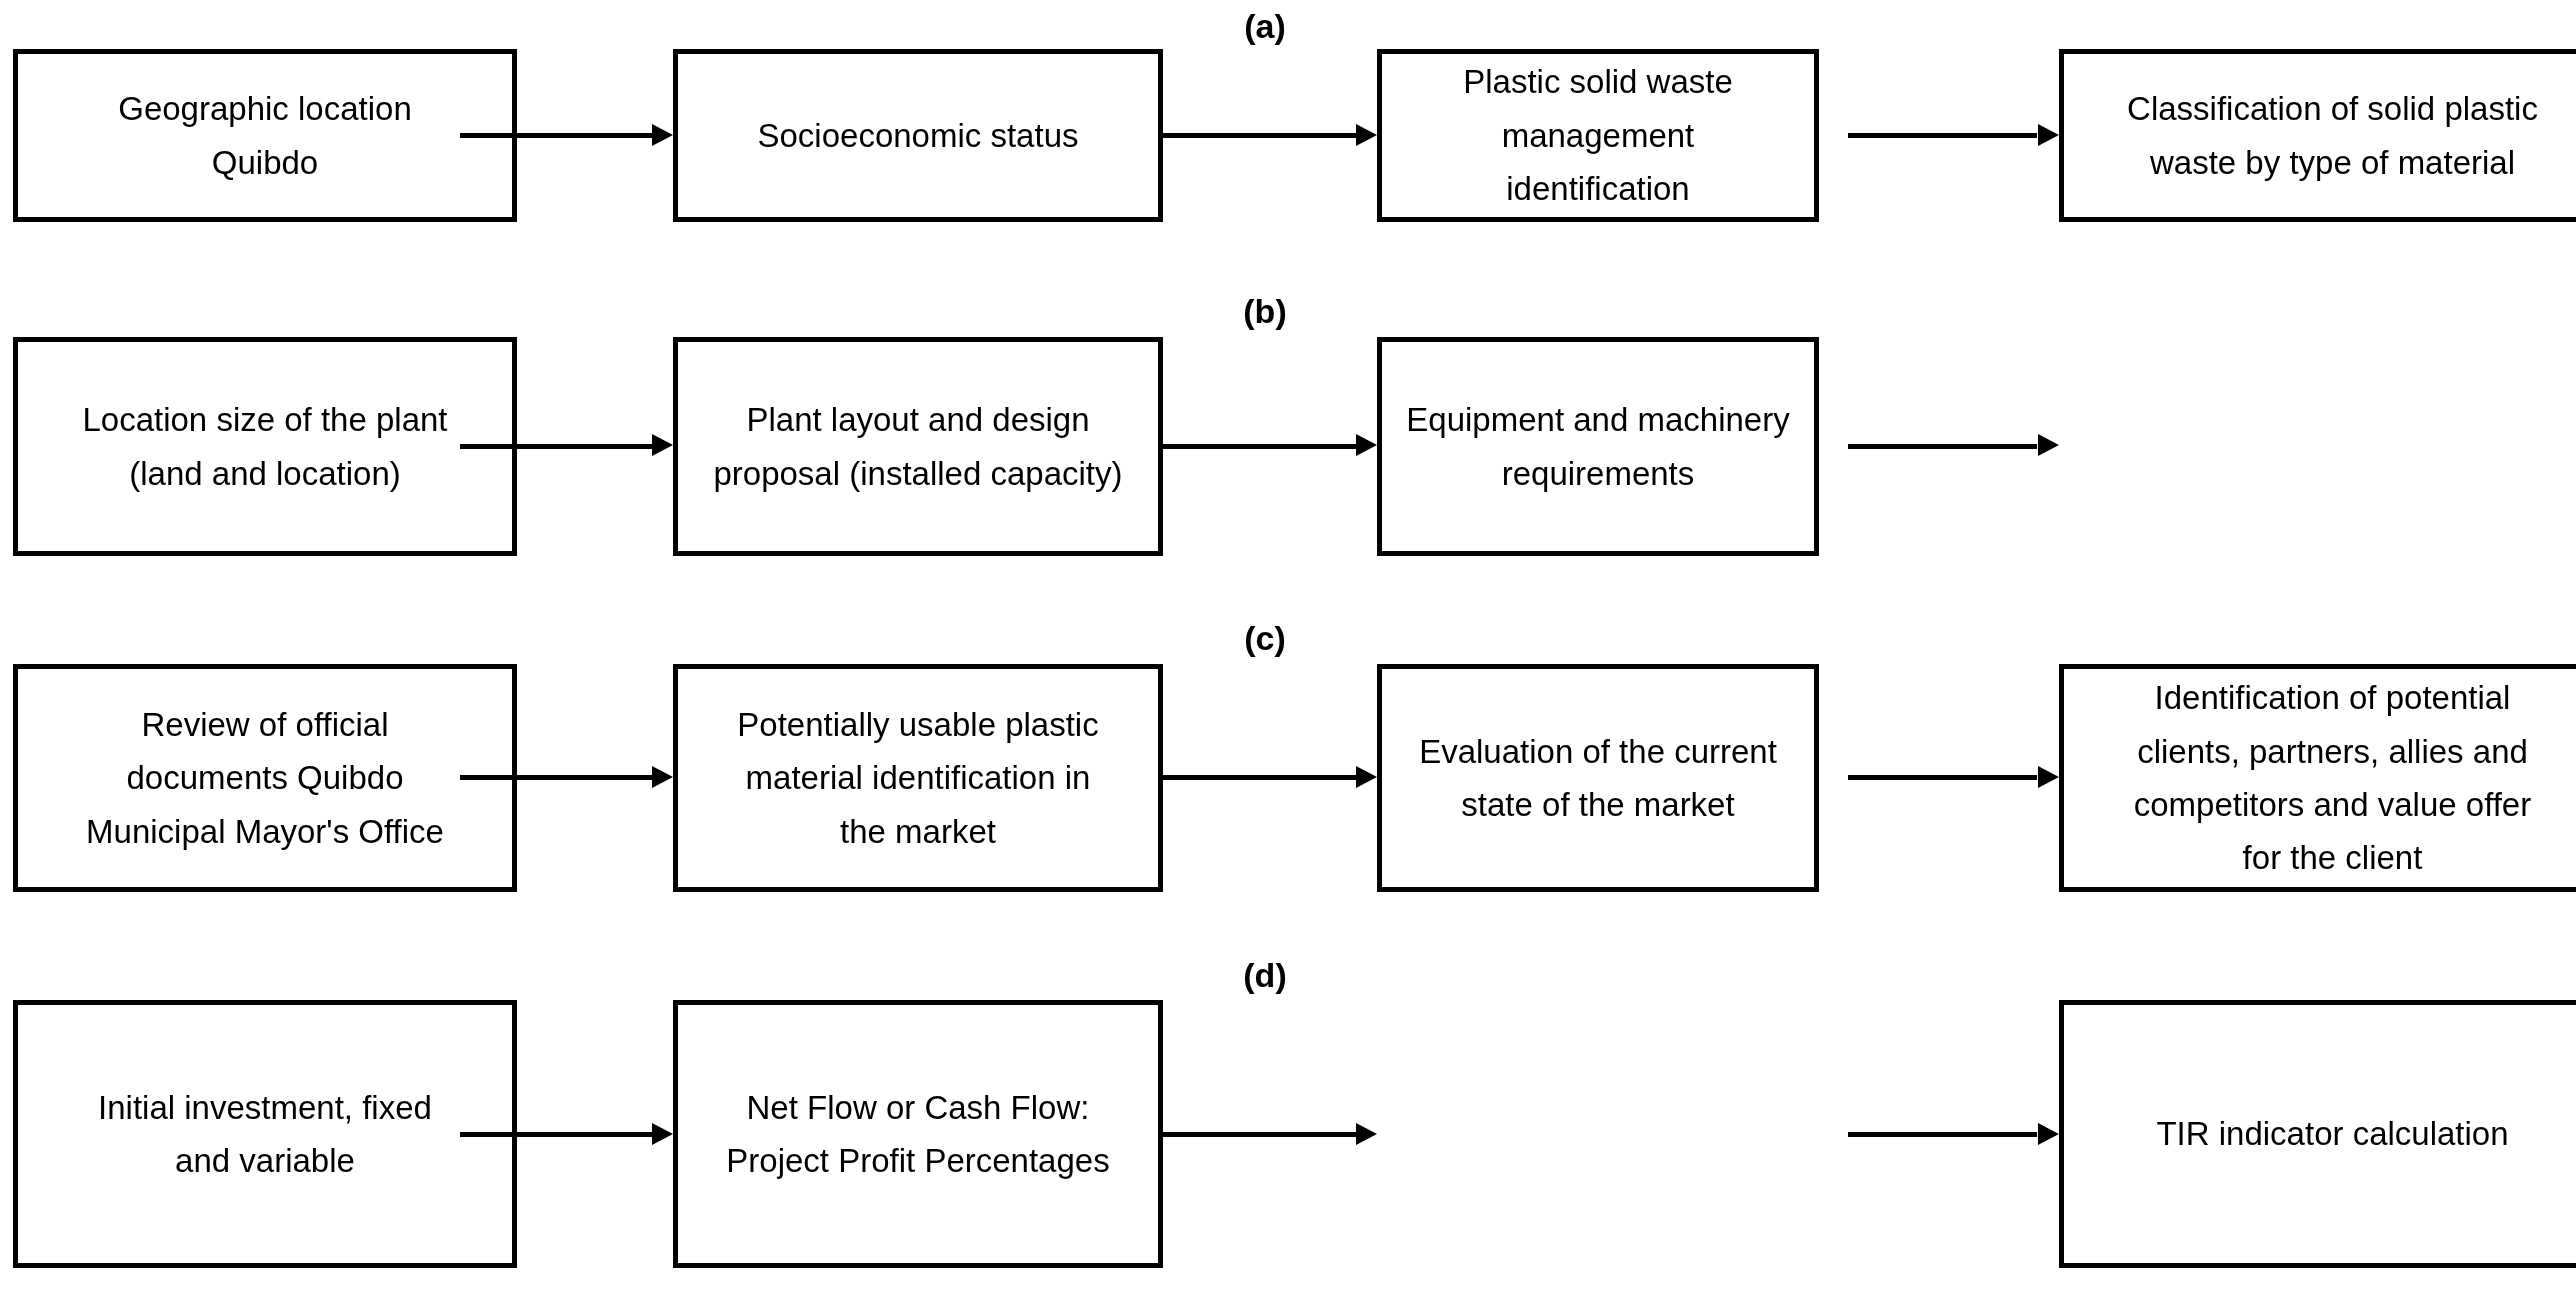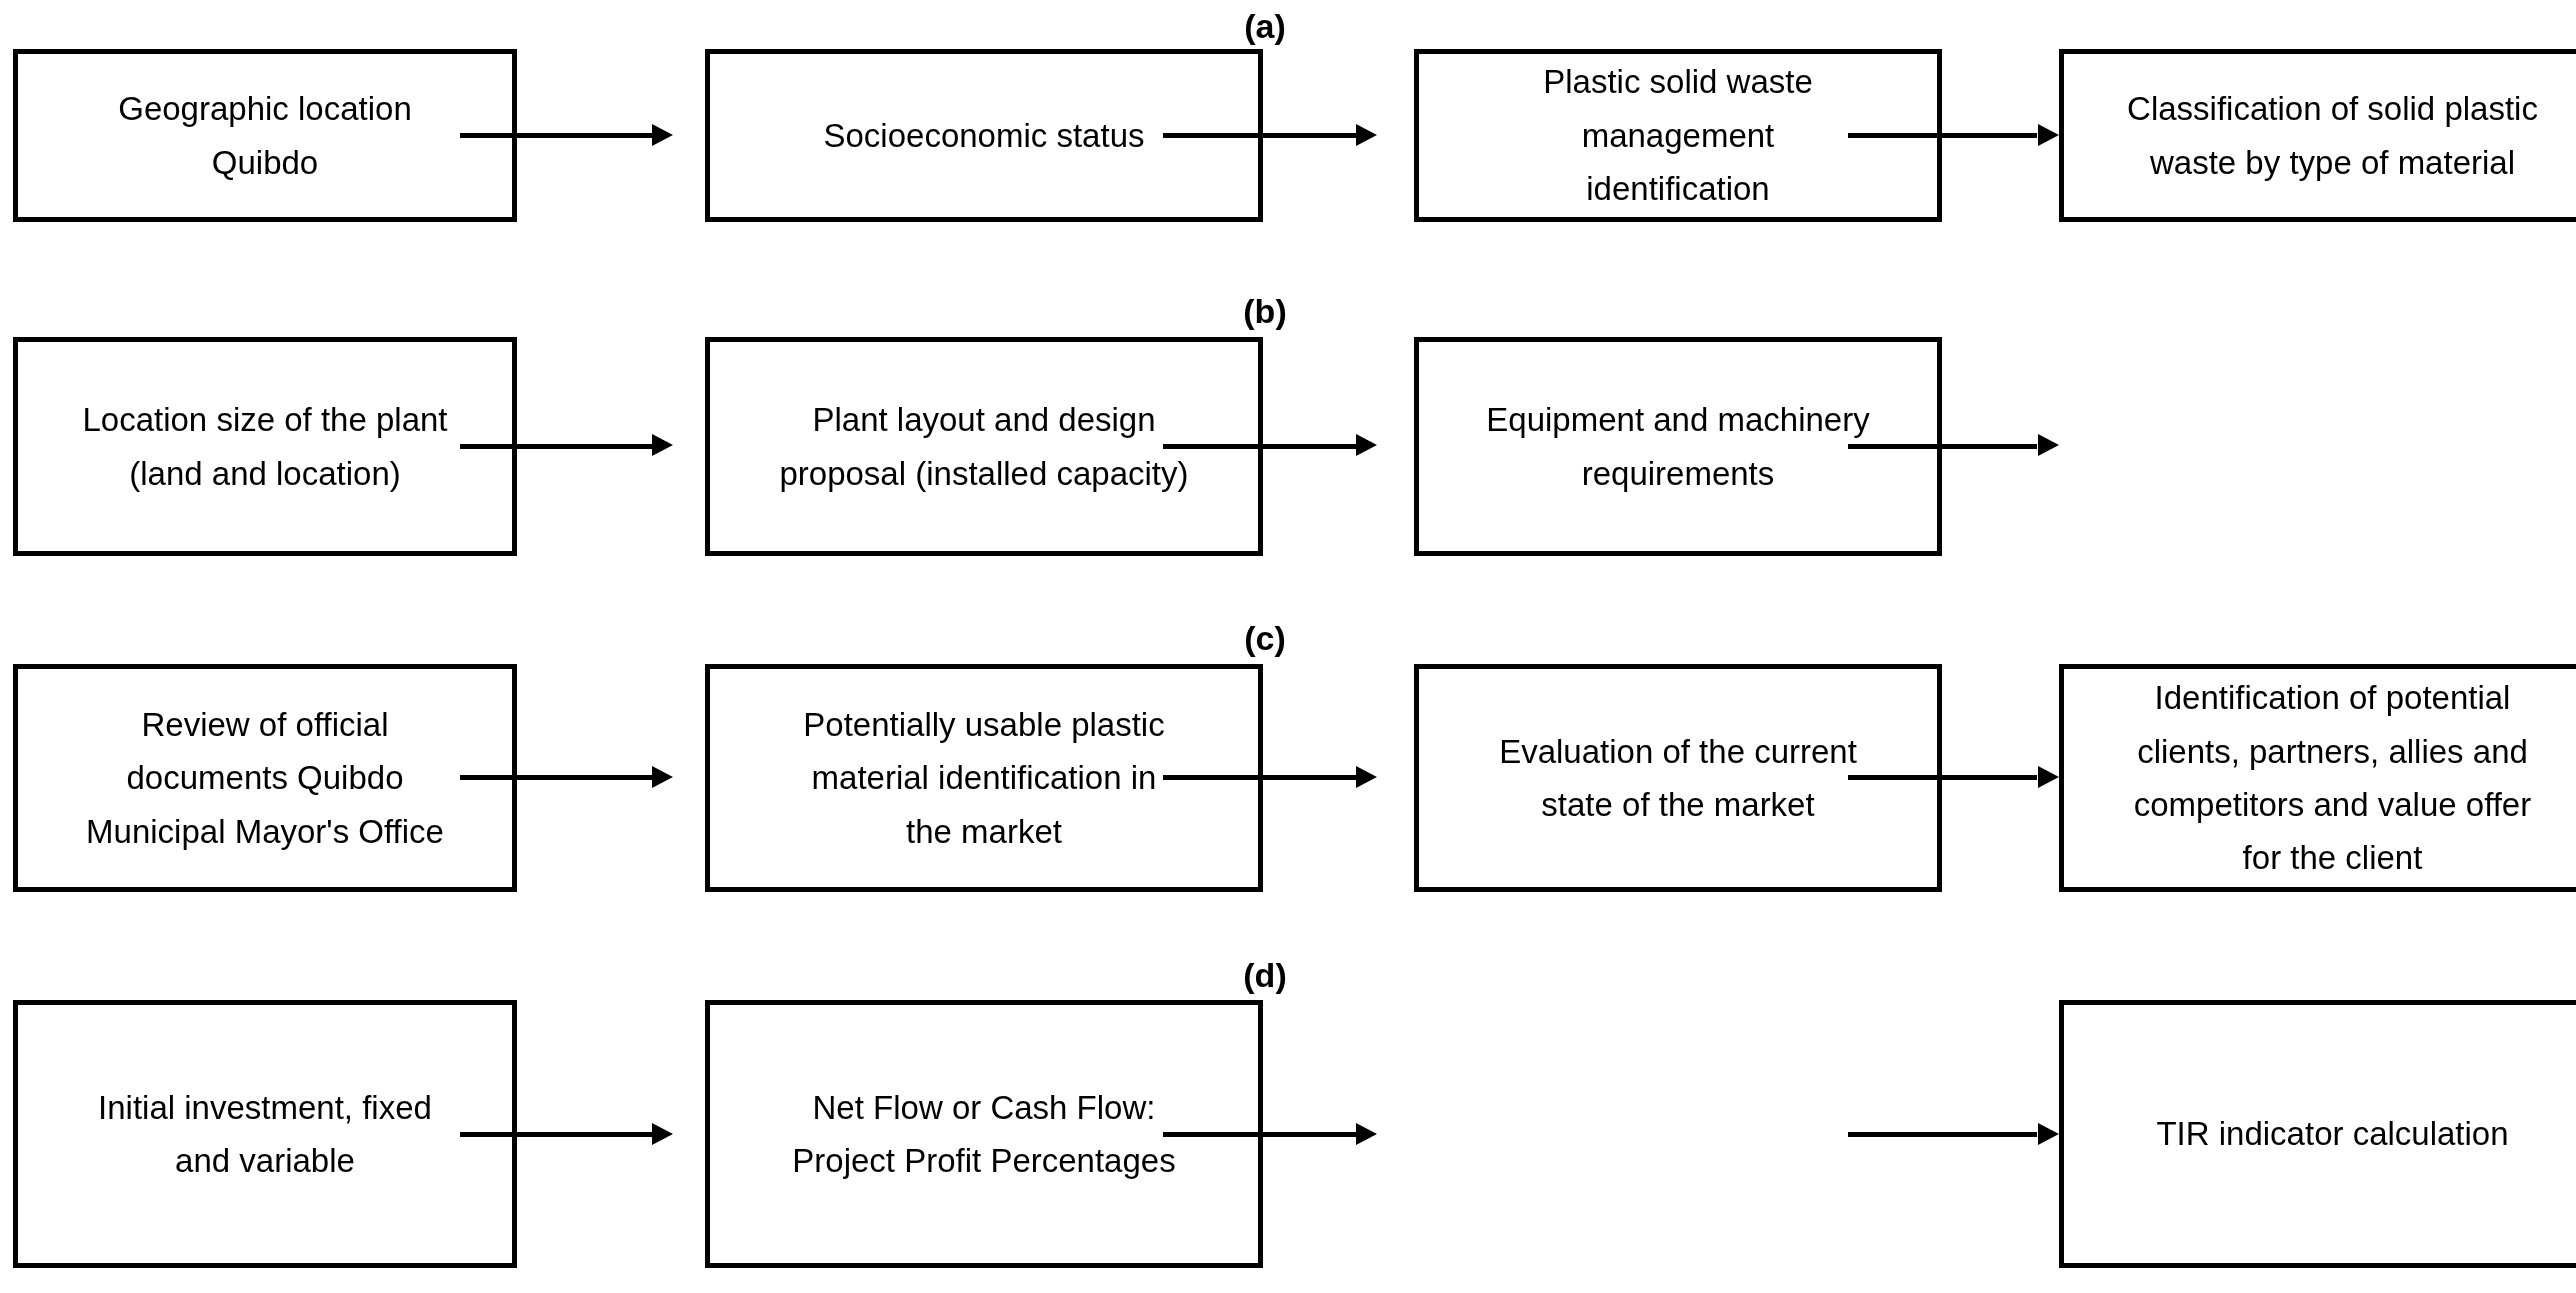--- a/index.html
+++ b/index.html
@@ -25,22 +25,22 @@
     align-items: center;
     justify-content: center;
     text-align: center;
     white-space: pre-line;
     font-size: 33px;
     line-height: 1.62;
     padding: 0 11.7px;
   }
   
   .c0 { left: 13px;   width: 504px; }
-  .c1 { left: 673px; width: 558px; margin-left: 32px; }
-  .c2 { left: 1414px; width: 528px; }
+  .c1 { left: 673px; width: 490px; }
+  .c2 { left: 1377px; width: 442px; }
   .c3 { left: 2059px; width: 547px; }
   
   .r0 { top: 49px;   height: 173px; }
   .r1 { top: 337px;  height: 219px; }
   .r2 { top: 664px; height: 228px; }
   .r3 { top: 1000px; height: 268px; }
   .row-label {
     position: absolute;
     left: 1265px;
     transform: translateX(-50%);

